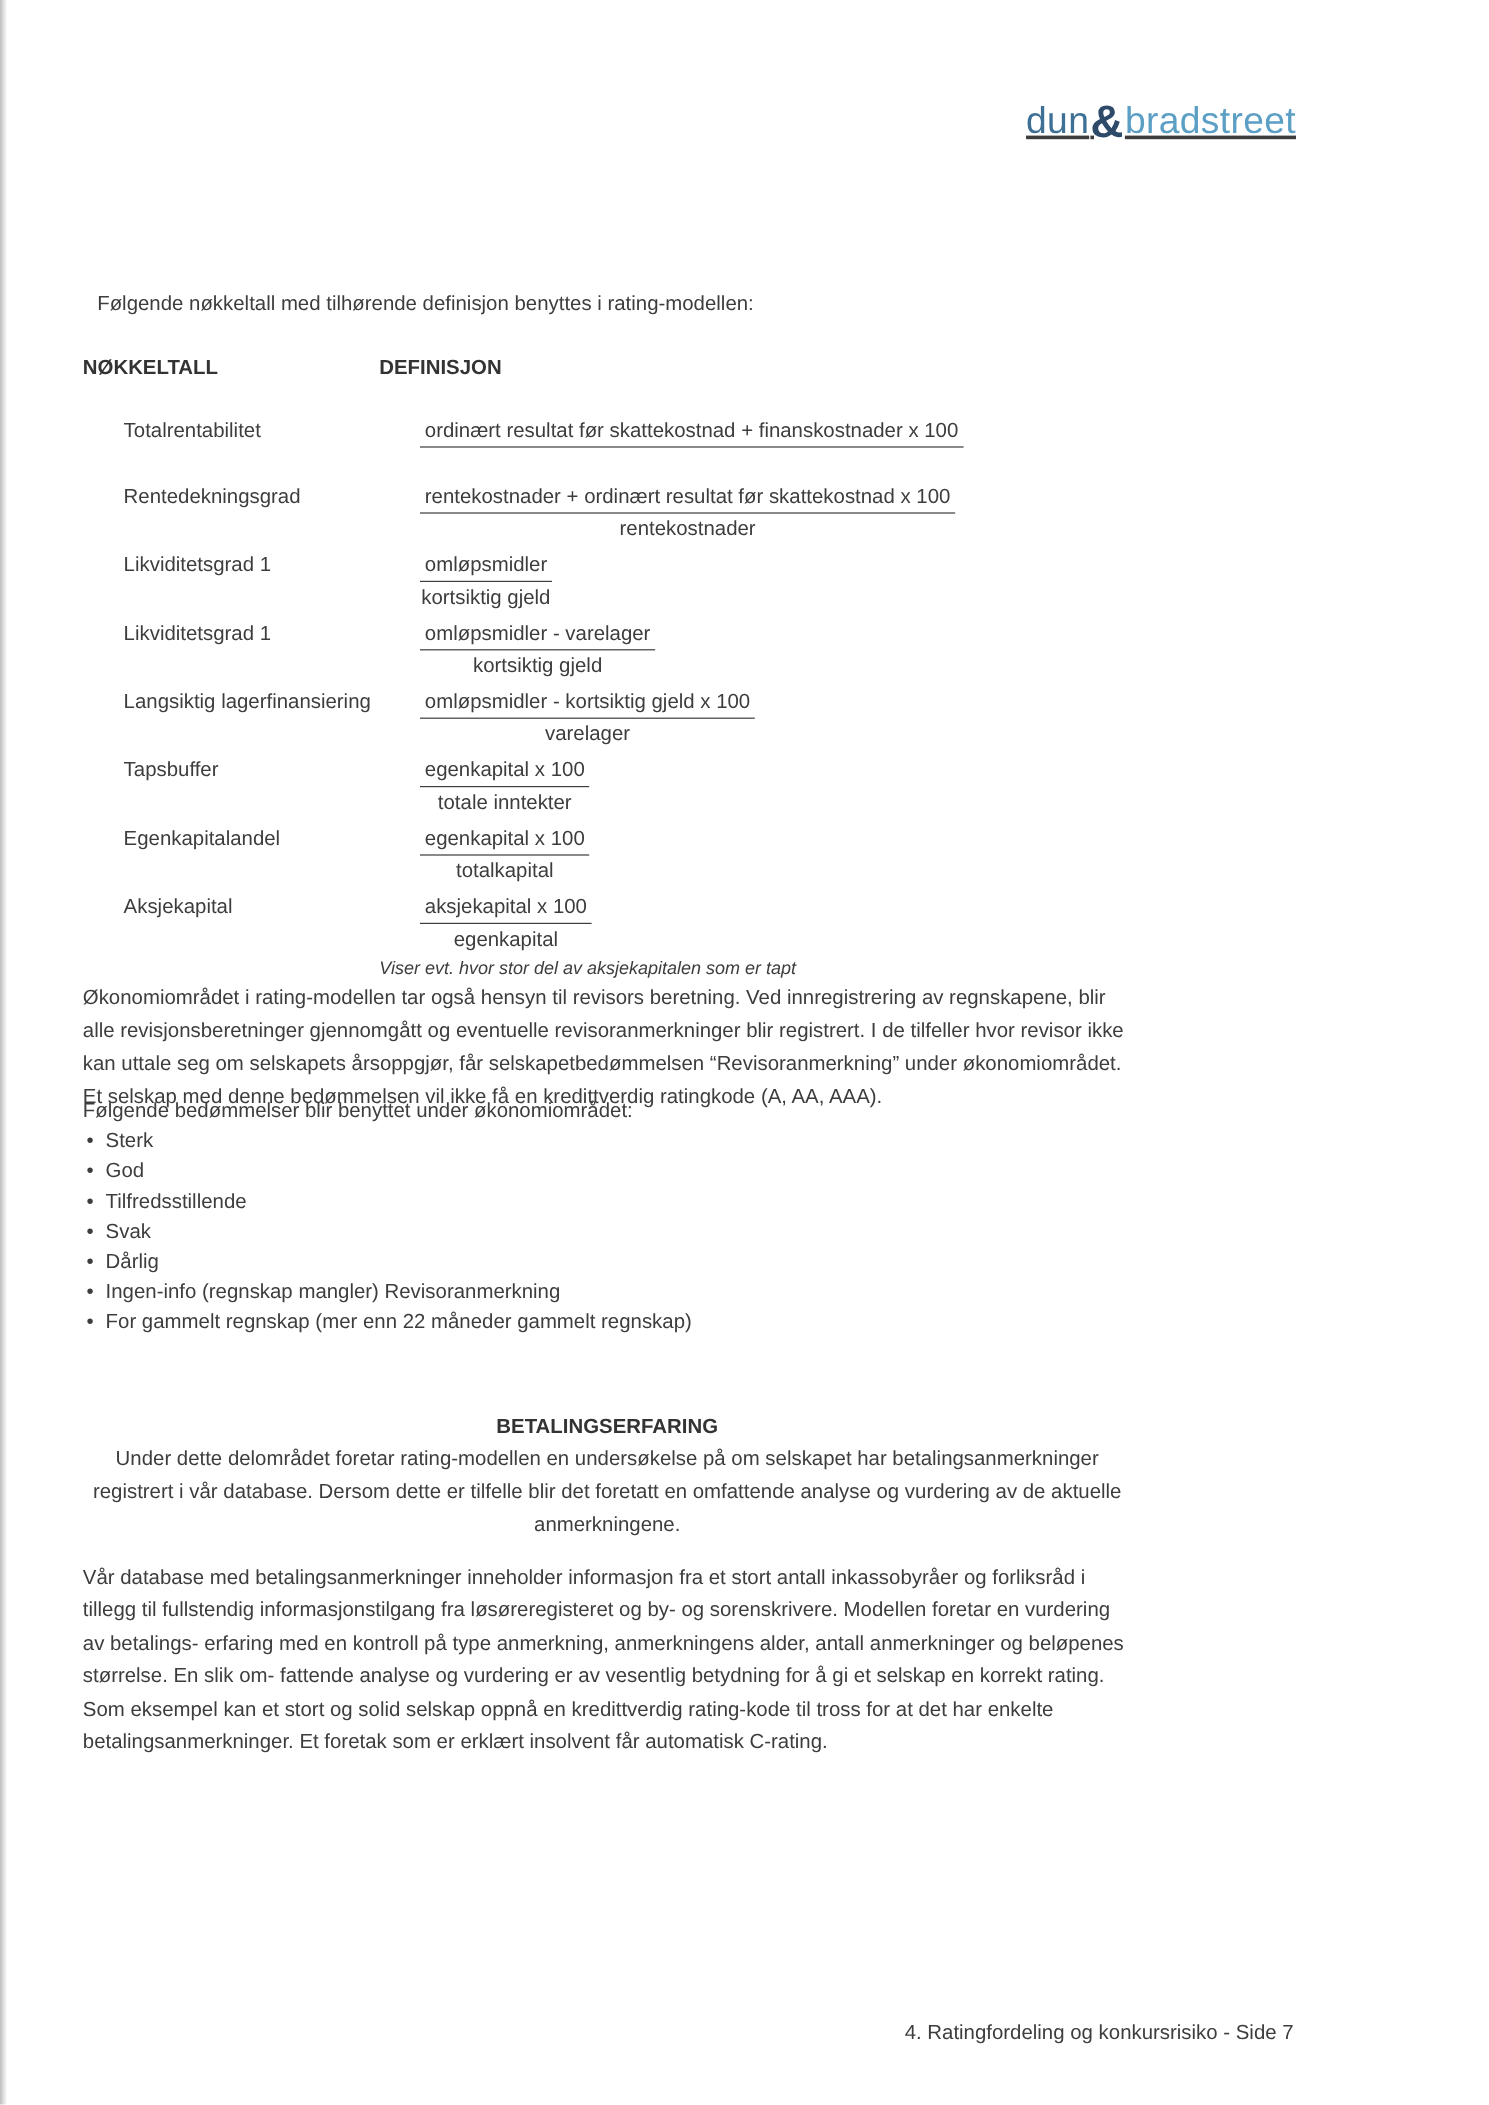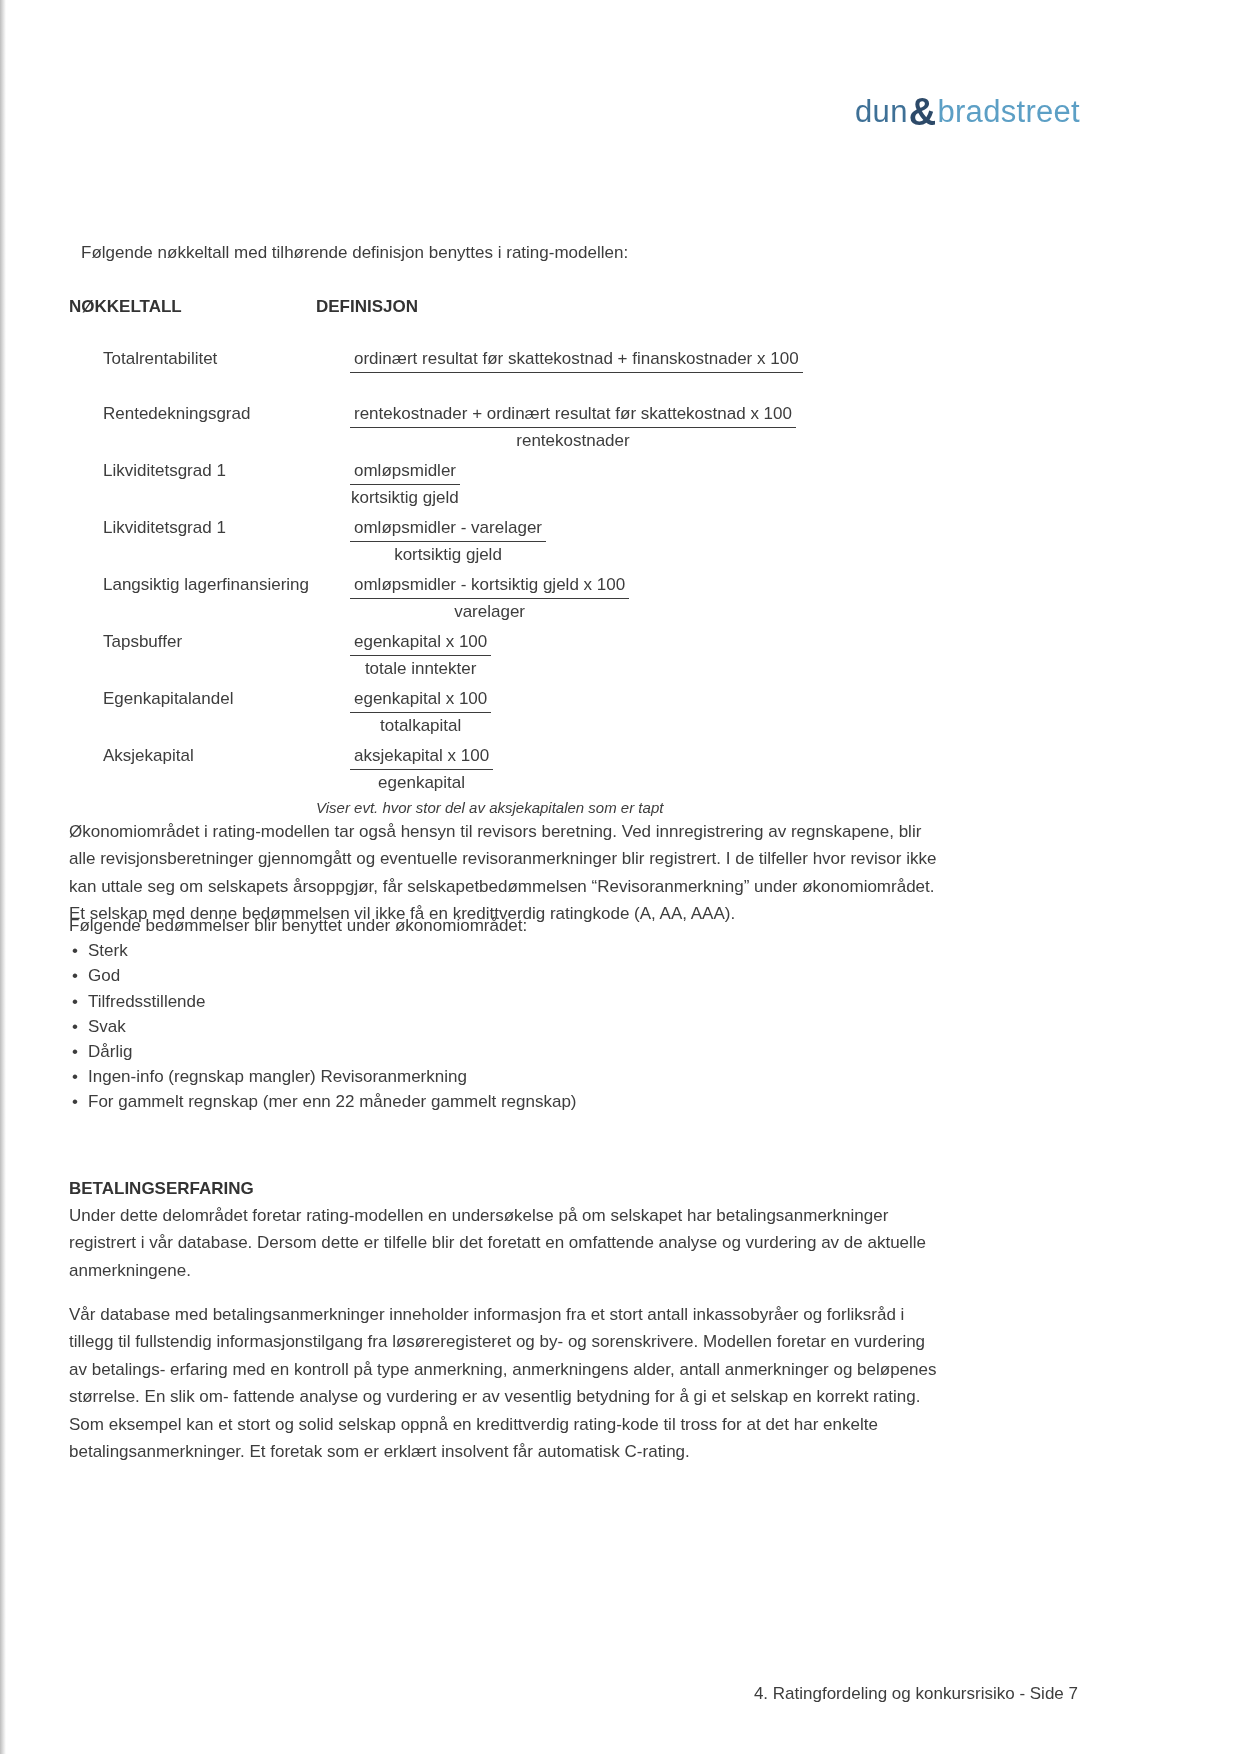--- a/index.html
+++ b/index.html
@@ -11,23 +11,24 @@
     overflow: hidden;
     font-family: "Liberation Sans", sans-serif;
     color: #3d3d3d;
   }
   .edge-strip {
     position: absolute; left: 0; top: 0; width: 6px; height: 100%;
     background: linear-gradient(to right, #bdbdbd, #ececec 70%, #ffffff);
   }
   
   .logo {
-    position: absolute; top: 88px; right: 161px;
+    position: absolute; top: 78px; right: 161px;
     font-size: 31px; letter-spacing: 0.3px; white-space: nowrap;
     font-weight: 400;
+    text-decoration: underline;
   }
   .logo .amp {
     font-size: 38px; font-weight: 600; position: relative; top: 3px; margin: 0 1px;
   }
   
   .intro {
     position: absolute; left: 69px; top: 230px; margin: 12px;
     font-size: 17px; line-height: 22px;
   }
   
@@ -49,21 +50,21 @@
   
   .para { position: absolute; left: 69px; width: 874px; margin: 0; font-size: 17px; line-height: 27.4px; }
   .para-economy { top: 818px; }
   
   .assess-block { position: absolute; left: 69px; top: 913px; width: 874px; font-size: 17px; line-height: 25.2px; }
   .assess-intro { margin: 0; }
   .bullets { list-style: none; margin: 0; padding: 0; }
   .bullets li { padding-left: 3px; }
   .bullets li .dot { display: inline-block; width: 16px; color: #3d3d3d; }
   
-  .payment-block { position: absolute; left: 69px; top: 1176px; width: 874px; }
+  .payment-block { position: absolute; left: 69px; top: 1176px; width: 874px; text-align: center; }
   .section-heading { margin: 0; font-size: 17px; line-height: 26px; font-weight: bold; color: #333333; }
   .payment-p1 { position: static; margin: 0; }
   .payment-p2 { position: absolute; top: 1301px; }
   
   .page-footer { position: absolute; right: 163px; top: 1684px; font-size: 17px; color: #3d3d3d; }
 </style>
 </head>
 <body>
 
 <div class="page">

